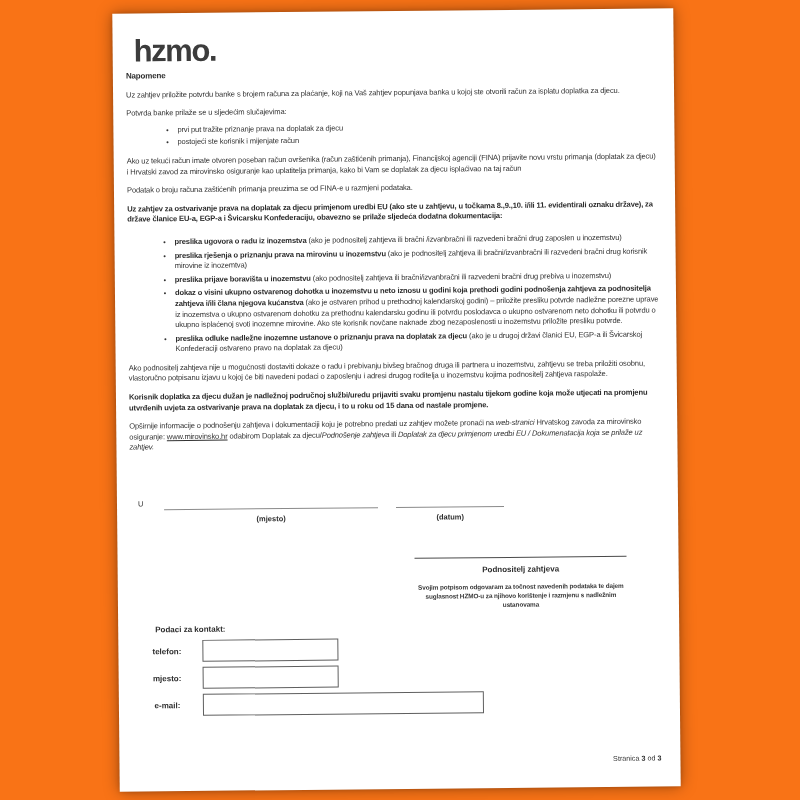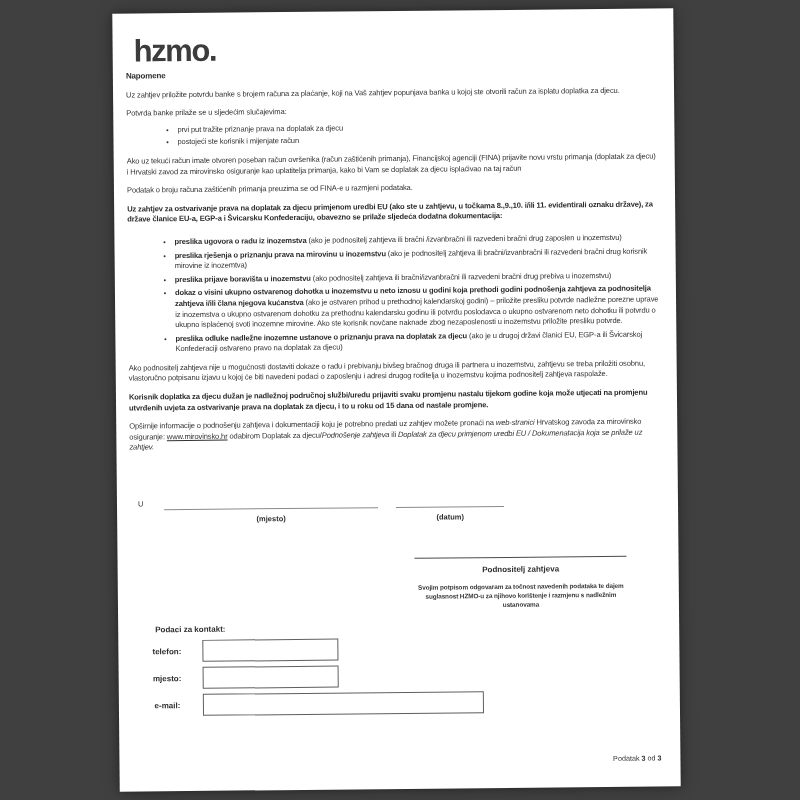--- a/index.html
+++ b/index.html
@@ -1,17 +1,17 @@
 <!DOCTYPE html>
 <html><head>
 <meta charset="utf-8">
 <style>
   * { margin:0; padding:0; box-sizing:border-box; }
   html,body { width:800px; height:800px; background:#ffffff; font-family:"Liberation Sans",sans-serif; }
-  .stage { position:relative; width:800px; height:800px; overflow:hidden; background:#404040; }
+  .stage { position:relative; width:800px; height:800px; overflow:hidden; background:#f97316; }
   .paper {
     position:absolute; left:116px; top:11px; width:561px; height:778px;
     background:#ffffff; color:#333;
     box-shadow:0 0 16px rgba(0,0,0,0.38), 0 0 4px rgba(0,0,0,0.18);
     transform:rotate(-0.55deg);
   }
   .content { padding:22px 16px 0 13px; }
   .logo { font-size:31px; font-weight:700; letter-spacing:-1.4px; color:#3c3c3c; margin-left:8px; line-height:1; }
   .txt { font-size:7.6px; letter-spacing:-0.15px; line-height:10.6px; color:#333; }
   .heading { font-size:8px; font-weight:700; color:#2d2d2d; margin-top:5px; }
@@ -114,16 +114,16 @@
       <div class="contact-row">
         <span class="contact-label">mjesto:</span>
         <input class="contact-input w-short" type="text" value="" style="">
       </div>
       <div class="contact-row">
         <span class="contact-label">e-mail:</span>
         <input class="contact-input w-long" type="text" value="" style="">
       </div>
     </div>
 
-    <div class="footer"><span>Podatak</span>&nbsp;<b>3</b>&nbsp;<span>od</span>&nbsp;<b>3</b></div>
+    <div class="footer"><span>Stranica</span>&nbsp;<b>3</b>&nbsp;<span>od</span>&nbsp;<b>3</b></div>
 
   </div>
 </div>
 
 </body></html>

